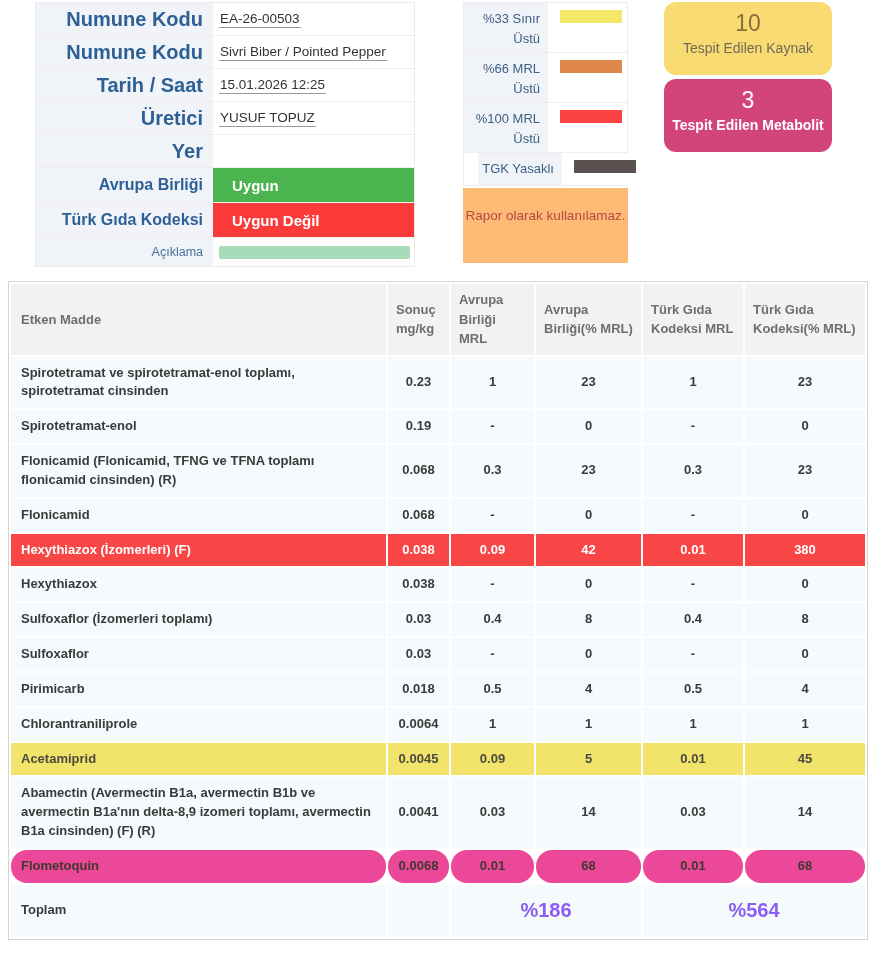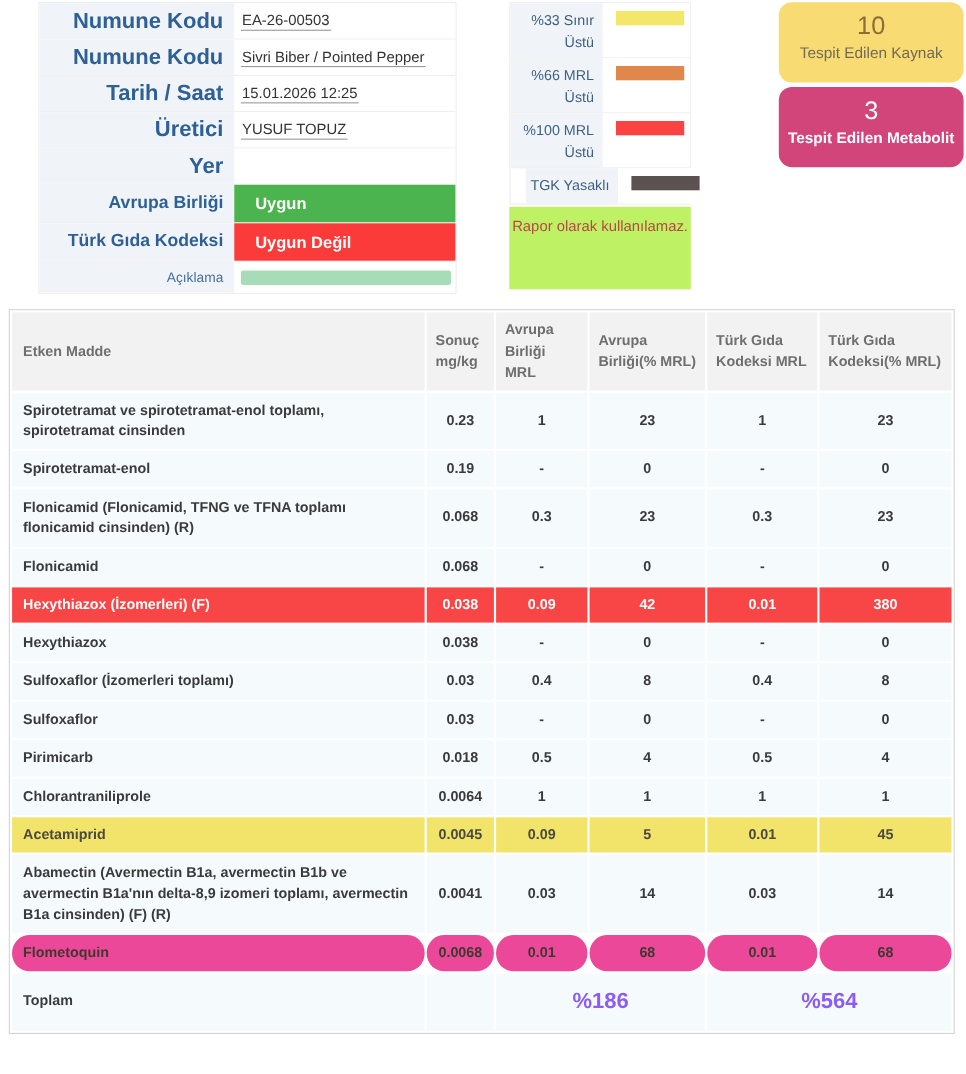--- a/index.html
+++ b/index.html
@@ -50,26 +50,26 @@
   .legend-row { display: flex; min-height: 50px; border-bottom: 1px solid #f2ebea; }
   .legend-row:last-child { min-height: 32px; border-bottom: none; padding-left: 14px; }
   .legend-label {
     flex: 0 0 84px; background: #f0f4f8; text-align: right;
     padding: 6px 8px 0 2px; color: #3c5f84; font-size: 13px; line-height: 1.55;
   }
   .legend-swatch-cell { flex: 1; background: #fff; padding: 7px 0 0 12px; }
   .legend-swatch { width: 62px; height: 13px; }
   .legend-note {
     position: absolute; left: 463px; top: 188px; width: 165px; height: 75px;
-    background: #bef264; color: #b74846; font-size: 13.5px; text-align: center;
-    padding-top: 7px; line-height: 1.65;
-  }
-
-  
-  .badge { position: absolute; left: 708px; width: 168px; height: 73px; border-radius: 12px; text-align: center; }
+    background: #fdba74; color: #b74846; font-size: 13.5px; text-align: center;
+    padding-top: 17px; line-height: 1.65;
+  }
+
+  
+  .badge { position: absolute; left: 664px; width: 168px; height: 73px; border-radius: 12px; text-align: center; }
   .badge-kaynak { top: 2px; background: #f8db72; }
   .badge-metabolit { top: 79px; background: #d2457b; }
   .badge .count { font-size: 23px; padding-top: 8px; line-height: 1.2; }
   .badge-kaynak .count { color: #8a6d3b; }
   .badge-kaynak .blabel { color: #716b56; font-size: 14px; padding-top: 2px; }
   .badge-metabolit .count { color: #ffffff; }
   .badge-metabolit .blabel { color: #ffffff; font-weight: bold; font-size: 14px; padding-top: 2px; }
 
   
   table.results {

